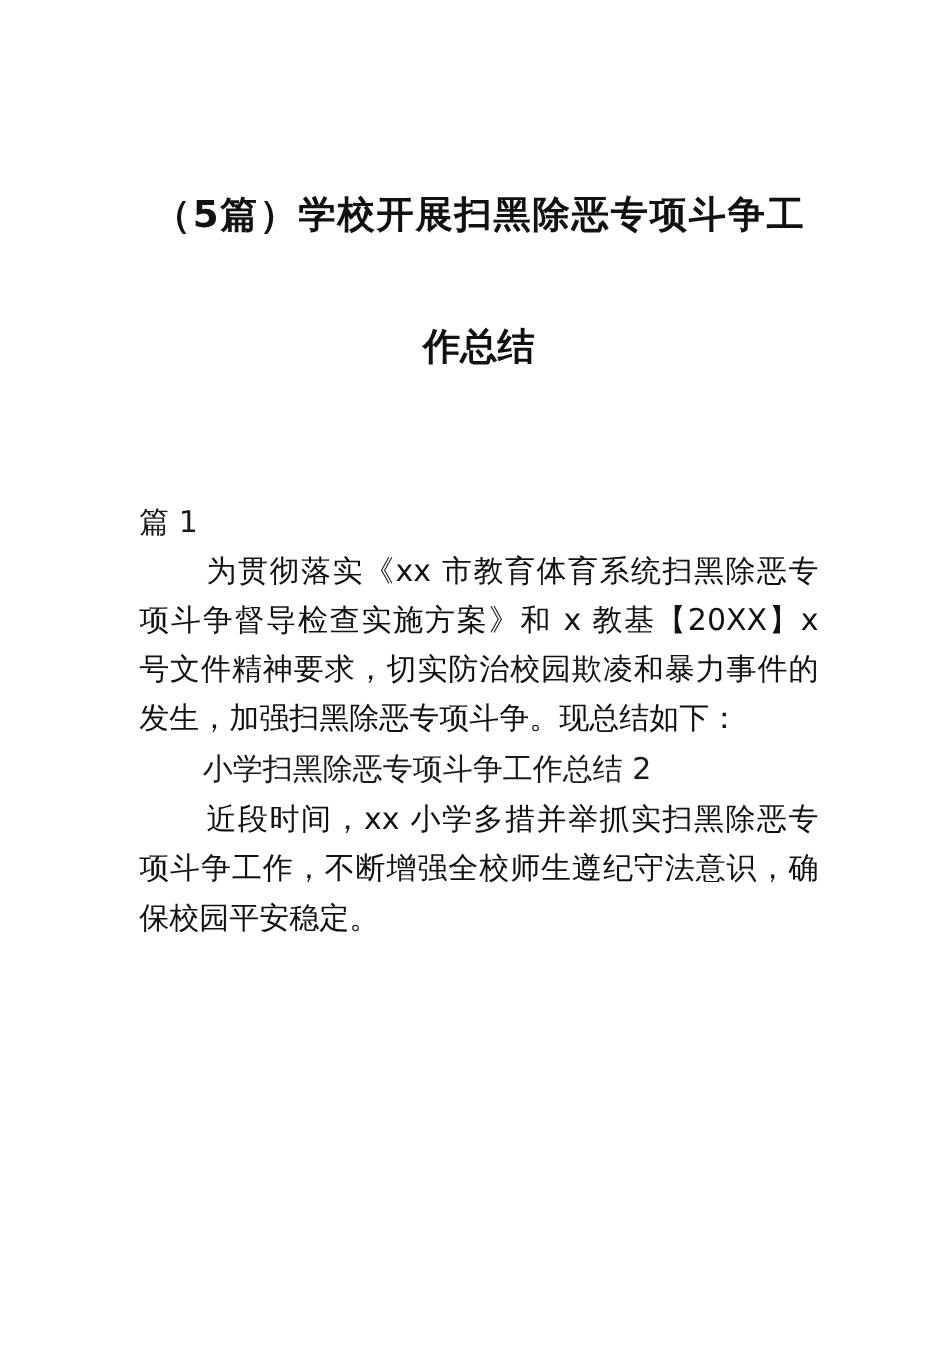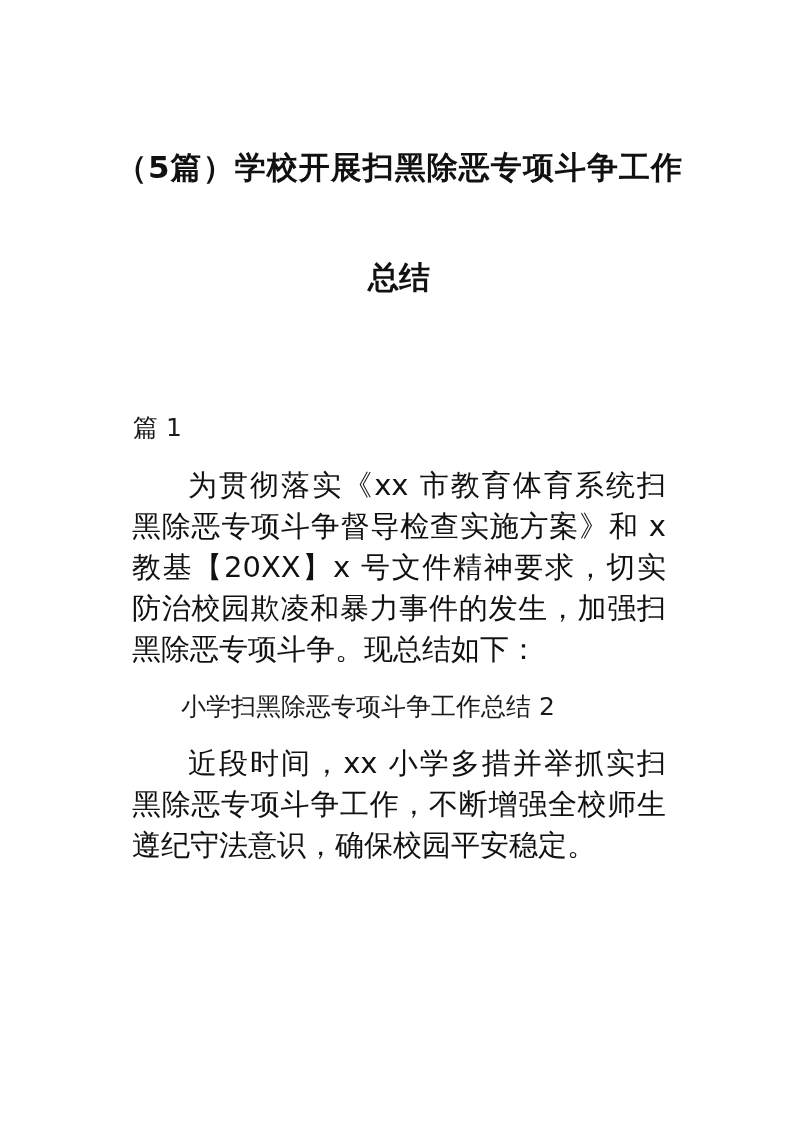--- a/index.html
+++ b/index.html
@@ -21,53 +21,53 @@
     background: #ffffff;
     box-sizing: border-box;
   }
   .content {
     position: absolute;
     left: 116px;
     top: 0;
     width: 566px;
   }
   .doc-title {
-    margin: 0;
+    margin: 12px;
     padding-top: 112px;
     font-size: 31px;
     font-weight: bold;
     line-height: 110px;
     text-align: justify;
     text-align-last: center;
     letter-spacing: 0px;
     word-break: break-all;
     color: #111111;
   }
   .spacer-after-title {
     height: 58px;
   }
   .section-label {
-    margin: 17px;
+    margin: 0;
     font-size: 25px;
     line-height: 41px;
     text-align: left;
     color: #1a1a1a;
   }
   .body-para {
-    margin: 16px;
-    font-size: 29px;
+    margin: 0;
+    font-size: 25px;
     line-height: 41px;
     text-align: justify;
     text-align-last: left;
     text-indent: 56px;
     word-break: break-all;
     color: #111111;
   }
   .sub-heading {
-    margin: 13px;
+    margin: 1px;
     font-size: 25px;
     line-height: 41px;
     text-align: left;
     text-indent: 52px;
     word-break: break-all;
     color: #1a1a1a;
   }
 </style>
 </head>
 <body>

